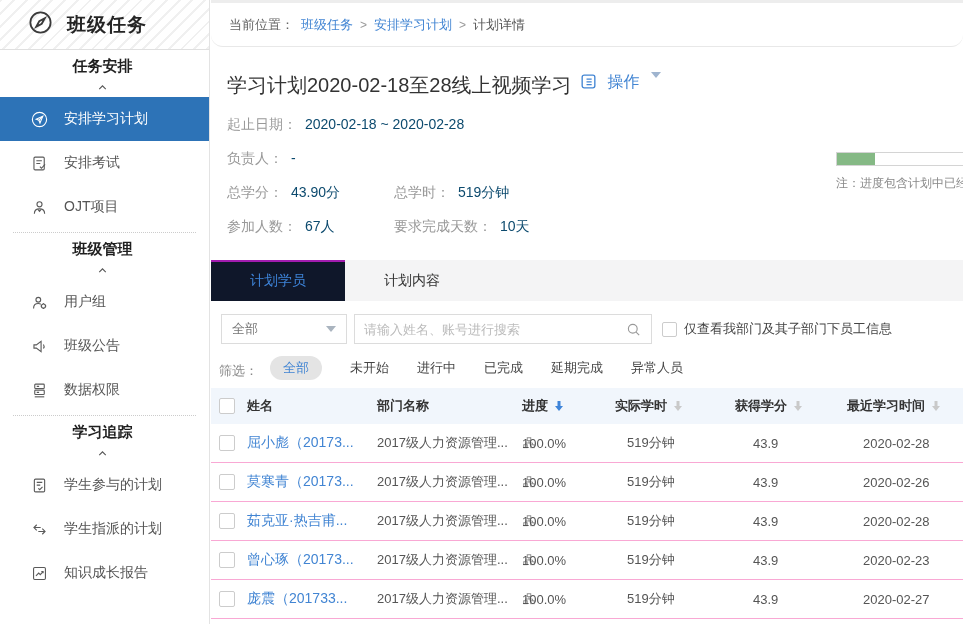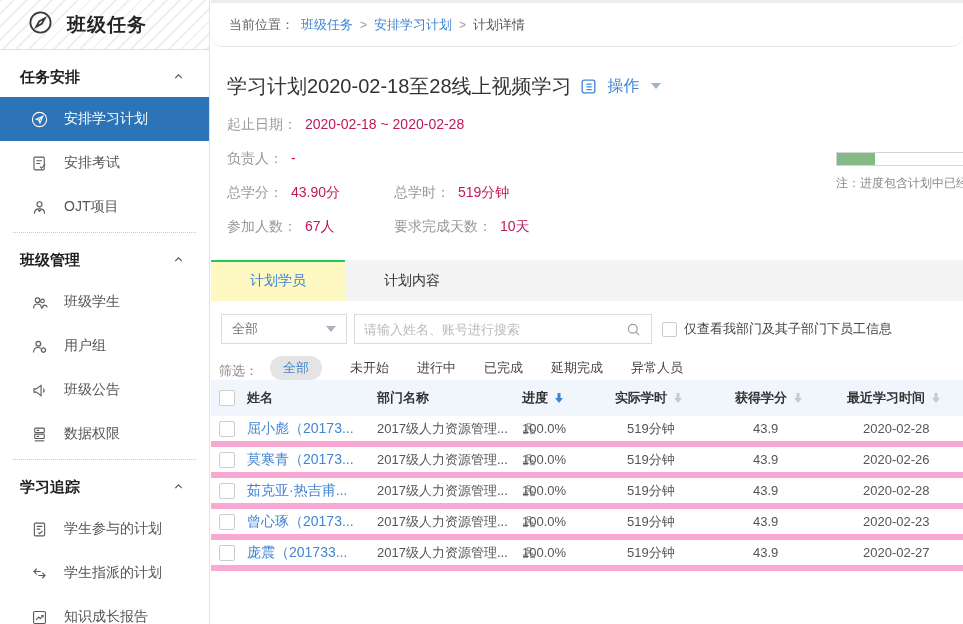--- a/index.html
+++ b/index.html
@@ -8,60 +8,60 @@
 
   
   .sidebar { position:absolute; left:0; top:0; width:210px; height:624px;
     border-right:1px solid #e3e3e3; background:#fff; }
   .logo { height:50px; border-bottom:1px solid #e0e0e0; display:flex; align-items:center;
     padding-left:27px; gap:13px;
     background:repeating-linear-gradient(135deg,#f0f0f0 0 2px,#ffffff 2px 9px); }
   .logo-icon svg { width:27px; height:27px; stroke:#3a3a3a; fill:none; stroke-width:1.6; }
   .logo-title { font-size:19px; font-weight:bold; color:#252525; letter-spacing:1px; }
   .nav-section-header { height:40px; margin-top:7px; display:flex; align-items:center;
-    justify-content:space-between; padding:0 24px 0 20px; font-size:15px; font-weight:bold; color:#1f1f1f; cursor:pointer;}
+    justify-content:space-between; padding:0 24px 0 20px; font-size:15px; font-weight:bold; color:#1f1f1f; cursor:pointer;flex-direction:column;}
   .chev svg { width:13px; height:13px; stroke:#555; fill:none; stroke-width:2; }
   .nav-item { height:44px; display:flex; align-items:center; padding-left:30px; gap:15px;
     font-size:14px; color:#555; cursor:pointer; }
   .nav-item .nav-ic svg { width:19px; height:19px; stroke:#5a5a5a; fill:none; stroke-width:1.4; display:block;}
   .nav-item.active { background:#2d73b7; color:#fff; }
   .nav-item.active .nav-ic svg { stroke:#fff; }
   .nav-divider { border-top:1px dotted #cccccc; margin:3px 13px 0 13px; }
 
   
   .main { position:absolute; left:211px; top:0; width:752px; height:624px;
     border-top:3px solid #ededed; overflow:hidden; }
   .breadcrumb { height:44px; display:flex; align-items:center; padding-left:18px; gap:7px;
     font-size:13px; color:#666; border-bottom:1px solid #e8e8e8;border-radius:12px; }
   .crumb-link { color:#4285d3; cursor:pointer; }
   .crumb-sep { color:#999; font-size:12px; }
   .crumb-current { color:#555; }
 
-  .title-row { margin:25px 0 0 16px; display:flex; align-items:center; gap:7px; height:28px;}
+  .title-row { margin:25px 0 0 16px; display:flex; align-items:flex-start; gap:7px; height:28px;}
   .page-title { font-size:20px; color:#333; }
   .list-icon svg { width:19px; height:19px; stroke:#4285d3; fill:none; stroke-width:1.7; display:block;}
   .action-label { color:#4285d3; font-size:16px; margin-left:3px; cursor:pointer;}
   .caret-down { width:0; height:0; border-left:5px solid transparent; border-right:5px solid transparent;
     border-top:6px solid #9fb4cf; margin-left:4px; cursor:pointer;}
 
   .details { margin:8px 0 0 16px; font-size:14px; }
   .detail-row { display:flex; margin-top:15px; height:19px; align-items:center; }
   .detail-field { display:flex; }
   .detail-field.w { width:167px; }
   .detail-label { color:#999; }
-  .detail-value { color:#be185d; margin-left:8px; white-space:nowrap;}
+  .detail-value { color:#0c4a6e; margin-left:8px; white-space:nowrap;}
 
   .progress-wrap { position:absolute; left:625px; top:149px; width:140px; }
   .progress-track { height:14px; background:#fff; border:1px solid #d4d4d4; position:relative; }
   .progress-fill { position:absolute; left:0; top:0; bottom:0; width:38px; background:#85b985; }
   .progress-note { margin-top:9px; font-size:12px; color:#888; white-space:nowrap; width:140px; }
 
   .tabs { margin-top:24px; display:flex; background:#f4f4f5; height:41px; }
   .tab { width:134px; text-align:center; line-height:41px; font-size:14px; color:#333; cursor:pointer; }
-  .tab.active { background:#fef9c3; border-top:2px solid #22c55e; line-height:37px; color:#3e84d9; }
+  .tab.active { background:#0f172a; border-top:2px solid #a21caf; line-height:37px; color:#3e84d9; }
 
   .toolbar { margin:13px 0 0 10px; display:flex; align-items:center; height:30px; }
   .select-box { width:126px; height:30px; border:1px solid #dcdcdc; display:flex; align-items:center;
     justify-content:space-between; padding:0 10px; font-size:13px; color:#777; cursor:pointer;}
   .select-caret { width:0; height:0; border-left:5px solid transparent; border-right:5px solid transparent;
     border-top:6px solid #aab4bf; }
   .search-box { width:298px; height:30px; border:1px solid #dcdcdc; display:flex; align-items:center;
     padding:0 9px; margin-left:7px; }
   .search-box input { border:none; outline:none; flex:1; font-size:13px; color:#333; font-family:inherit;}
   .search-box input::placeholder { color:#bbb; }
@@ -69,23 +69,23 @@
   .cb { width:15px; height:15px; border:1px solid #ccc; border-radius:2px; background:#fff;
     margin-left:10px; cursor:pointer; flex:none;}
   .cb-label { font-size:13px; color:#444; margin-left:7px; white-space:nowrap;}
 
   .filter { margin:12px 13px 0 8px; display:flex; align-items:flex-end; font-size:13px; height:24px; }
   .filter-label { color:#888; margin-right:12px; }
   .filter-opts { display:flex; align-items:center; gap:28px; }
   .filter-opt { color:#444; cursor:pointer; }
   .filter-opt.active { background:#e4e4e4; color:#4285d3; padding:3px 13px; border-radius:12px; }
 
-  .table { font-size:13px; }
+  .table { margin-top:8px; font-size:13px; }
   .trow { display:grid; grid-template-columns:28px 130px 145px 93px 120px 112px 1fr;
-    align-items:center; padding-left:8px; height:31px; border-bottom:6px solid #f9a8d4; }
+    align-items:center; padding-left:8px; height:39px; border-bottom:1px solid #f9a8d4; }
   .trow.thead { height:36px; background:#f1f6fc; font-weight:bold; color:#333; border-bottom:none; }
   .th { display:flex; align-items:center; gap:6px; }
   .sort-icon svg { width:10px; height:12px; display:block; }
   .sort-active svg path { fill:#3e84d9; }
   .sort-idle svg path { fill:#c9c9c9; }
   .row-cb { width:16px; height:16px; border:1px solid #ccc; border-radius:2px; background:#fff; cursor:pointer;}
   .name-link { color:#4285d3; font-size:14px; cursor:pointer; white-space:nowrap; }
   .dept { color:#555; display:flex; align-items:center; gap:14px; white-space:nowrap;}
   .org-icon svg { width:14px; height:14px; stroke:#8a8a8a; fill:none; stroke-width:1.6; display:block;}
   .cell { color:#555; white-space:nowrap;}
@@ -146,31 +146,20 @@
 
   <div class="nav-section-header">
     <span>班级管理</span>
     <span class="chev"><svg viewBox="0 0 24 24">
           <polyline points="6 15 12 9 18 15"></polyline>
         </svg></span>
   </div>
   <div class="nav-item">
     <span class="nav-ic">
       <svg viewBox="0 0 24 24">
-          <circle cx="9.5" cy="9" r="2.9"></circle>
-          <circle cx="15.8" cy="10" r="2.3"></circle>
-          <path d="M4.5 19.5c0-3.6 2.2-5.6 5-5.6s5 2 5 5.6"></path>
-          <path d="M15.5 19.5c.2-2.7 1.5-4.2 3.3-4.2 1.4 0 2.6 1 2.9 2.8"></path>
-        </svg>
-    </span>
-    <span>班级学生</span>
-  </div>
-  <div class="nav-item">
-    <span class="nav-ic">
-      <svg viewBox="0 0 24 24">
           <circle cx="10.5" cy="8.5" r="3"></circle>
           <path d="M4.5 19.5c0-4 2.7-6.2 6-6.2 1.2 0 2.3.3 3.2.8"></path>
           <circle cx="17" cy="16.5" r="2.6"></circle>
           <path d="M17 12.8v1.1M17 19.1v1.1M13.4 16.5h1.1M19.5 16.5h1.1"></path>
         </svg>
     </span>
     <span>用户组</span>
   </div>
   <div class="nav-item">
     <span class="nav-ic">

